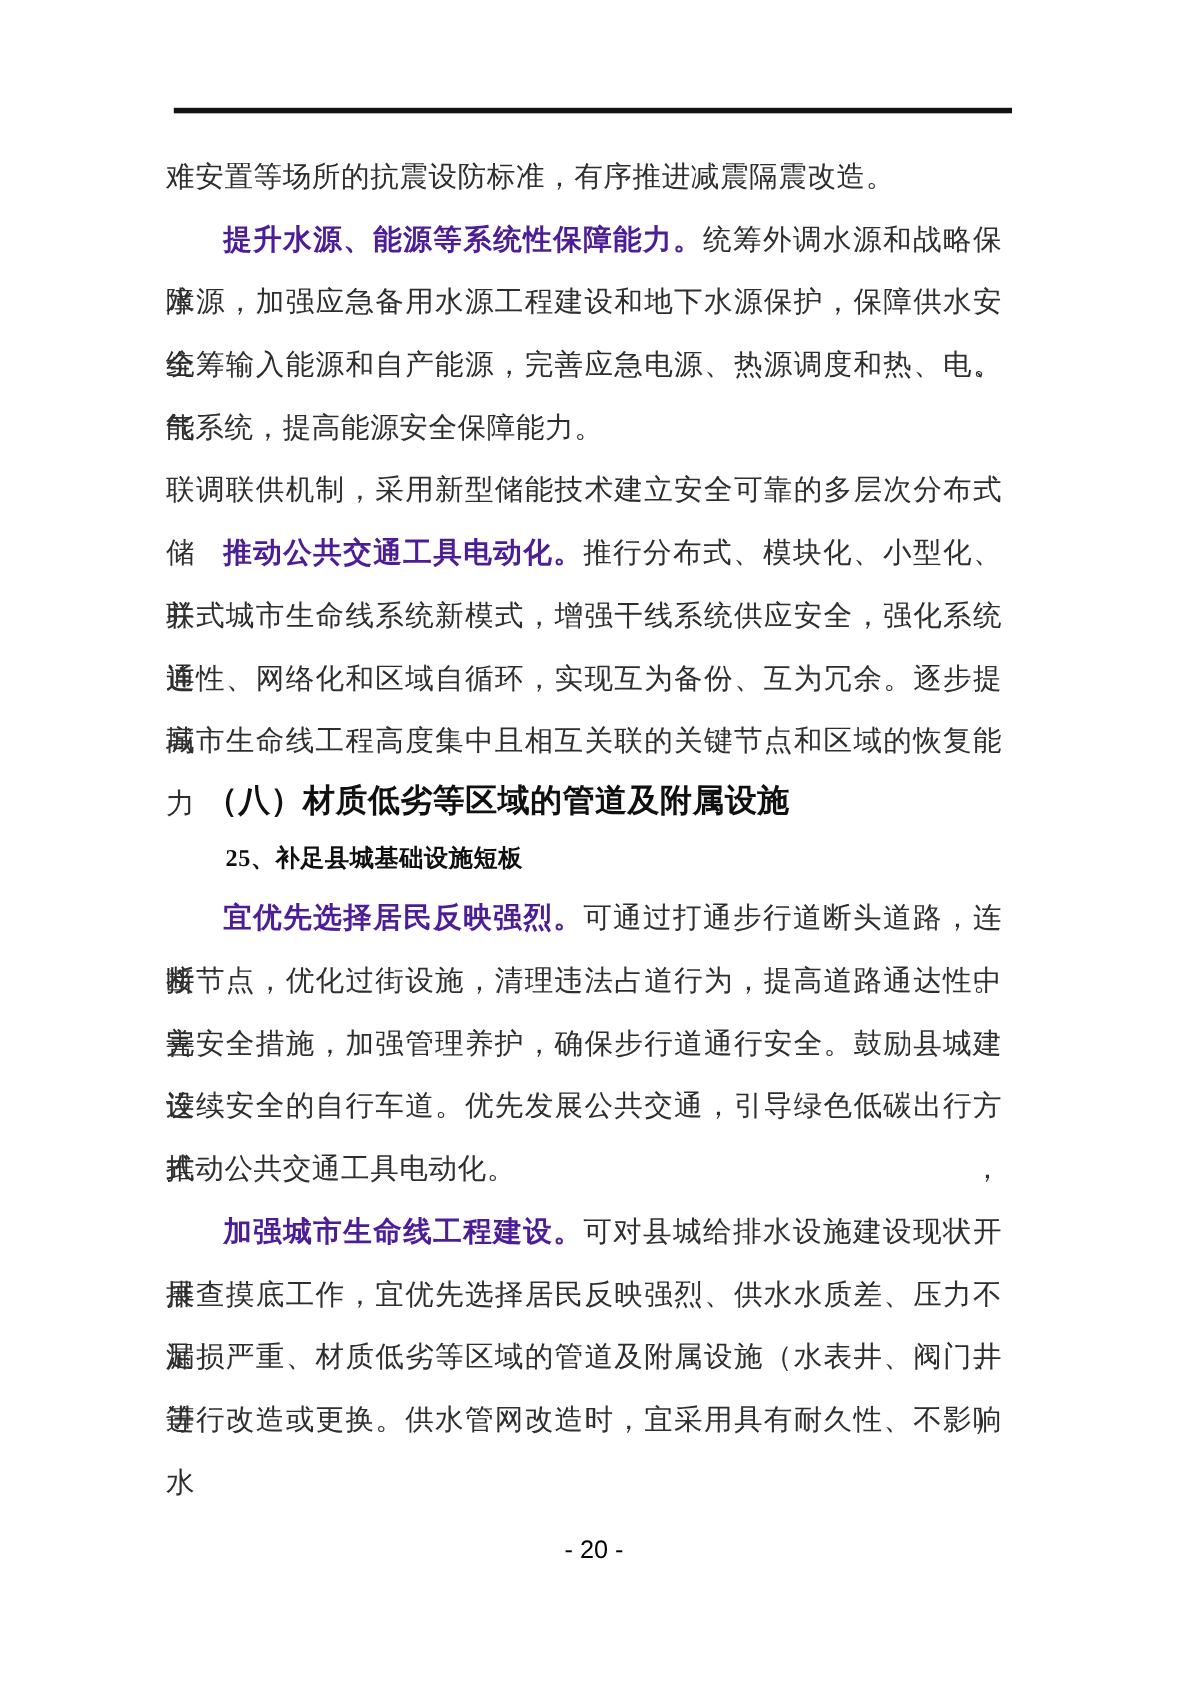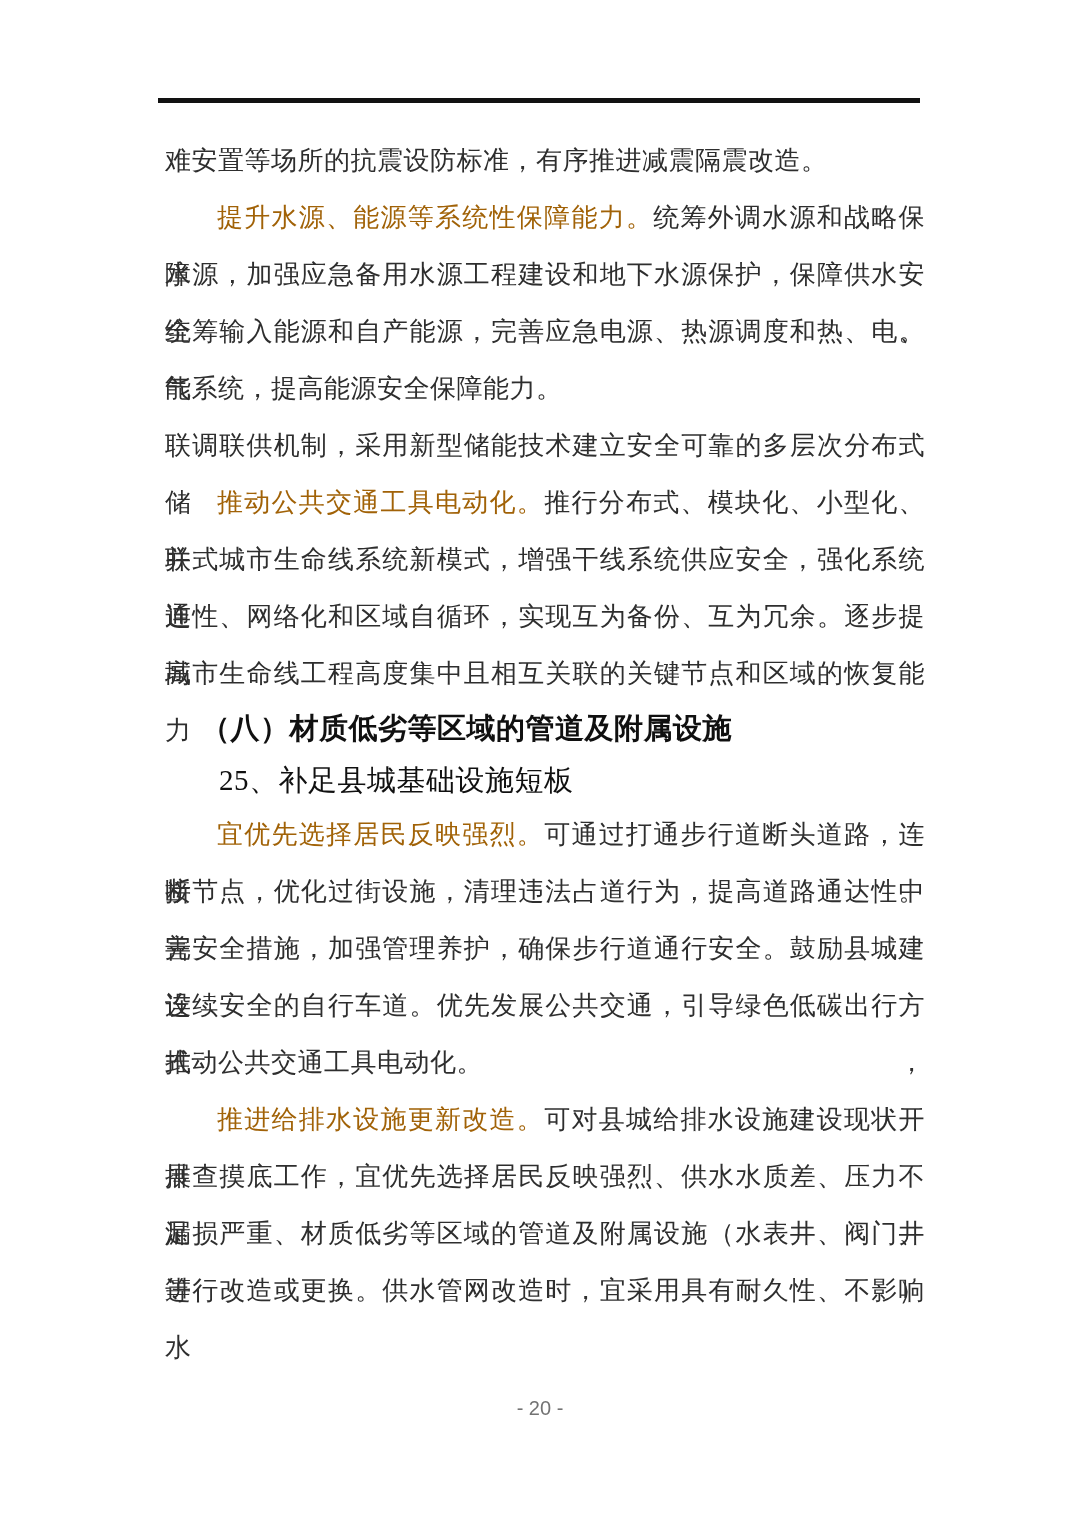--- a/index.html
+++ b/index.html
@@ -18,35 +18,35 @@
   .top-rule {
     position: absolute;
     left: 158px;
     top: 98px;
     width: 762px;
     height: 5px;
     background: #121212;
   }
   .content {
     position: absolute;
-    left: 165px;
+    left: 151px;
     top: 132px;
     width: 760px;
   }
   .line {
     height: 57px;
     line-height: 57px;
     font-size: 26px;
     color: #2e2e2e;
     letter-spacing: 0.5px;
     text-align: left;
   }
   .line .lead {
-    font-weight: normal;
-    color: #a16207;
+    font-weight: bold;
+    color: #4c1d95;
   }
   .line.fill {
     text-align: justify;
     text-align-last: justify;
     -moz-text-align-last: justify;
     text-justify: inter-character;
   }
   .line.indent2 {
     text-indent: 52px;
   }
@@ -54,36 +54,36 @@
     height: 52px;
     line-height: 52px;
     font-size: 29px;
     font-weight: bold;
     color: #101010;
     text-indent: 36px;
   }
   .line.h2 {
     height: 52px;
     line-height: 52px;
-    font-size: 29px;
-    font-weight: normal;
+    font-size: 22px;
+    font-weight: bold;
     color: #101010;
     text-indent: 54px;
   }
   .footer {
     position: absolute;
     left: 0;
     top: 1390px;
     width: 100%;
     height: 36px;
     line-height: 36px;
     text-align: center;
     font-family: "Liberation Sans", "DejaVu Sans", sans-serif;
-    font-size: 20px;
-    color: #737373;
+    font-size: 23px;
+    color: #000000;
   }
 </style>
 </head>
 <body>
 
 <div class="page">
   <div class="top-rule"></div>
   <div class="content" id="content">
       <div class="line body"><span>难安置等场所的抗震设防标准，有序推进减震隔震改造。</span></div>
       <div class="line body fill indent2"><span class="lead">提升水源、能源等系统性保障能力。</span><span>统筹外调水源和战略保障</span></div>
@@ -95,19 +95,19 @@
       <div class="line body fill"><span>联式城市生命线系统新模式，增强干线系统供应安全，强化系统连</span></div>
       <div class="line body fill"><span>通性、网络化和区域自循环，实现互为备份、互为冗余。逐步提高</span></div>
       <div class="line body fill"><span>城市生命线工程高度集中且相互关联的关键节点和区域的恢复能力</span></div>
       <div class="line h1"><span>（八）材质低劣等区域的管道及附属设施</span></div>
       <div class="line h2"><span>25、补足县城基础设施短板</span></div>
       <div class="line body fill indent2"><span class="lead">宜优先选择居民反映强烈。</span><span>可通过打通步行道断头道路，连接中</span></div>
       <div class="line body fill"><span>断节点，优化过街设施，清理违法占道行为，提高道路通达性。完</span></div>
       <div class="line body fill"><span>善安全措施，加强管理养护，确保步行道通行安全。鼓励县城建设</span></div>
       <div class="line body fill"><span>连续安全的自行车道。优先发展公共交通，引导绿色低碳出行方式，</span></div>
       <div class="line body"><span>推动公共交通工具电动化。</span></div>
-      <div class="line body fill indent2"><span class="lead">推进给排水设施更新改造。</span><span>可对县城给排水设施建设现状开展</span></div>
+      <div class="line body fill indent2"><span class="lead">加强城市生命线工程建设。</span><span>可对县城给排水设施建设现状开展</span></div>
       <div class="line body fill"><span>排查摸底工作，宜优先选择居民反映强烈、供水水质差、压力不足、</span></div>
       <div class="line body fill"><span>漏损严重、材质低劣等区域的管道及附属设施（水表井、阀门井等）</span></div>
       <div class="line body fill"><span>进行改造或更换。供水管网改造时，宜采用具有耐久性、不影响水</span></div>
     </div>
   <div class="footer">- 20 -</div>
 </div>
 
 </body></html>

